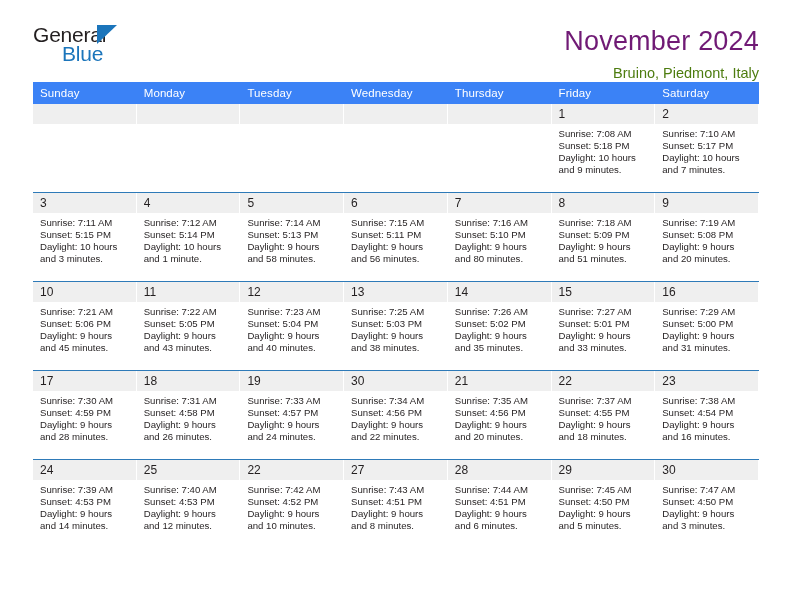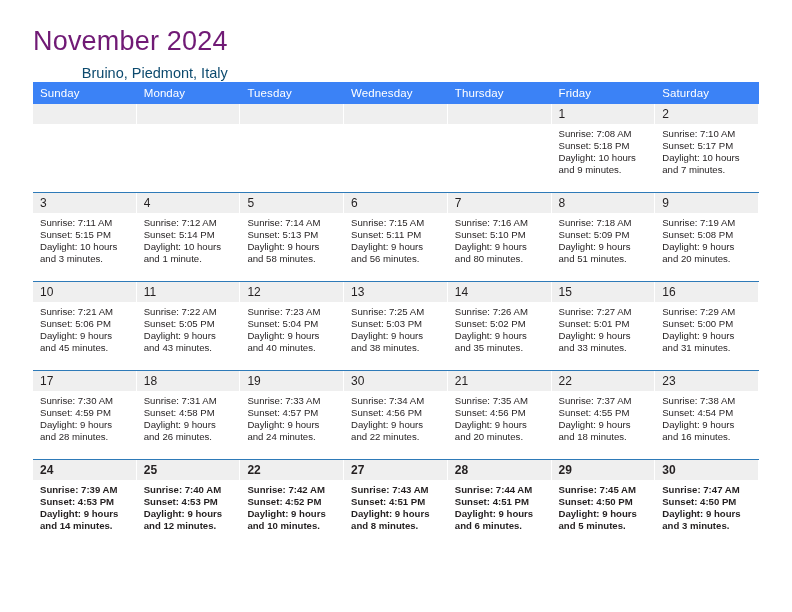--- a/index.html
+++ b/index.html
@@ -74,21 +74,21 @@
   }
   .cal-title {
     font-size: 27px;
     font-weight: normal;
     color: #701a75;
     line-height: 1.15;
     letter-spacing: 0.2px;
   }
   .cal-subtitle {
     font-size: 14.5px;
-    color: #0c4a6e;
+    color: #4d7c0f;
     margin-top: 8px;
     line-height: 1.15;
   }
 
   
   .calendar {
     width: 726px;
     margin-top: 10px;
     border-collapse: collapse;
     table-layout: fixed;
@@ -105,21 +105,20 @@
   }
   .calendar td {
     vertical-align: top;
     padding: 0;
     width: 103.71px;
     border-bottom: 1.6px solid #2e7ab8;
     background: #ffffff;
   }
   .calendar tr.week:last-child td {
     border-bottom: 0;
-    font-weight: bold;
   }
   .cell {
     height: 88px;
     background: #ffffff;
   }
   .cell-daynum {
     background: #efefef;
     font-size: 12px;
     color: #231f20;
     padding: 3px 0 3px 7px;
@@ -141,20 +140,25 @@
   }
   .cell.blank .cell-body { visibility: hidden; }
 </style>
 </head>
 <body>
 
 <div class="page">
 
   <div class="top-bar">
 
+    <div class="logo">
+      <span class="logo-general">General</span>
+      <span class="logo-tri"></span>
+      <span class="logo-blue">Blue</span>
+    </div>
 
     <div class="title-block">
       <div class="cal-title">November 2024</div>
       <div class="cal-subtitle">Bruino, Piedmont, Italy</div>
     </div>
 
   </div>
 
   <table class="calendar">
     <thead>

